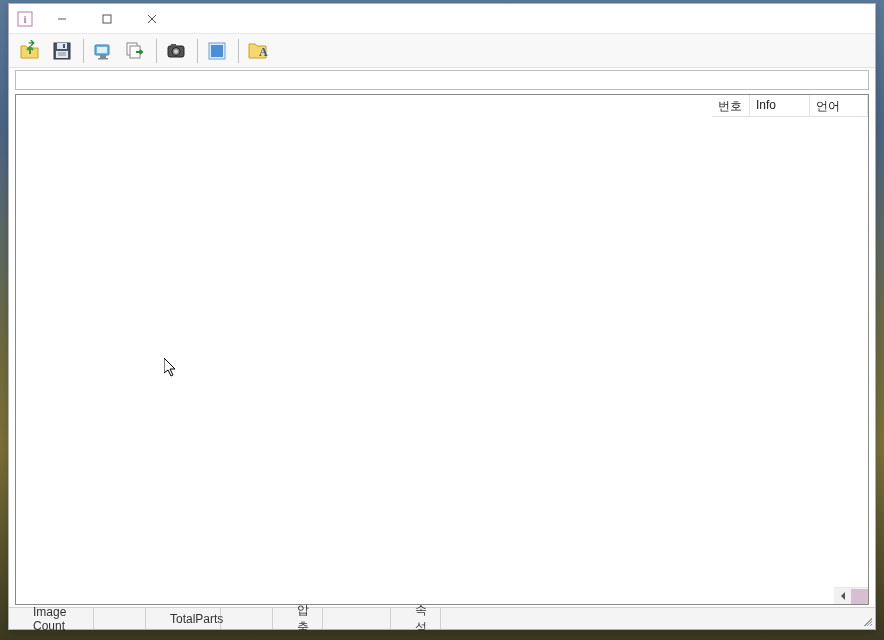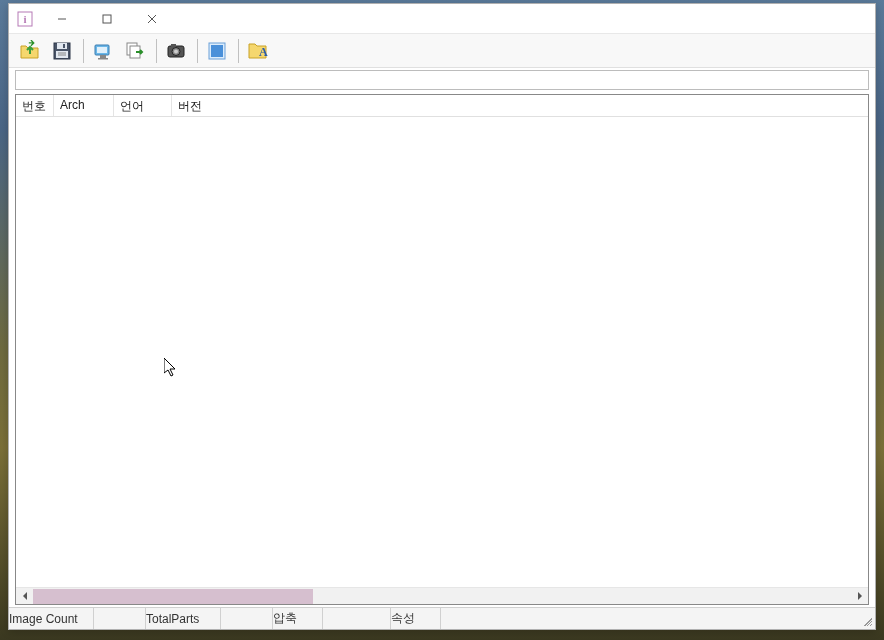--- a/index.html
+++ b/index.html
@@ -34,41 +34,41 @@
     border: 1px solid transparent; margin-right: 2px;
   }
   .tb-sep { width: 1px; height: 24px; background: #c0c0c0; margin: 0 4px; }
 
   .path-bar {
     height: 20px; margin: 2px 6px; border: 1px solid #bcbcbc; background: #fff;
   }
 
   .listview {
     flex: 1; margin: 2px 6px; border: 1px solid #888; background: #fff;
-    display: flex; flex-direction: column; overflow: hidden;
+    display: flex; flex-direction: column; overflow: hidden; align-items: flex-end;
   }
   .lv-header { display: flex; height: 22px; border-bottom: 1px solid #e0e0e0; }
   .lv-col {
     border-right: 1px solid #e4e4e4; padding: 3px 6px; font-size: 12px; color: #222;
     white-space: nowrap; overflow: hidden;
   }
   .lv-body { flex: 1; background: #fff; }
   .lv-hscroll {
     height: 17px; display: flex; align-items: center; background: #f1f1f1;
     border-top: 1px solid #e6e6e6;
   }
   .sc-btn { width: 17px; height: 17px; display:flex;align-items:center;justify-content:center;color:#555;}
   .sc-track { flex: 1; height: 17px; position: relative; }
   .sc-thumb { position: absolute; left: 0; top: 1px; width: 280px; height: 15px; background: #d6bfcf; }
 
   .statusbar {
     height: 22px; display: flex; align-items: center; border-top: 1px solid #d0d0d0;
     background: #f4f4f4; font-size: 12px; color: #333;
   }
-  .sb-cell { padding: 2px 0; border-right: 1px solid #d0d0d0; height: 100%; display:flex;align-items:center;}
+  .sb-cell { padding: 2px 24px; border-right: 1px solid #d0d0d0; height: 100%; display:flex;align-items:center;}
   .sb-grip { margin-left: auto; width: 16px; height: 16px; position: relative; margin-right: 2px;}
   .sb-grip::before { content:""; position:absolute; right:1px; bottom:1px; width:10px;height:10px;
     background:
       linear-gradient(135deg, transparent 60%, #999 60%, #999 66%, transparent 66%, transparent 73%, #999 73%, #999 79%, transparent 79%, transparent 86%, #999 86%, #999 92%, transparent 92%);
   }
 
   .cursor { position: absolute; left: 164px; top: 358px; pointer-events:none; }
 </style>
 </head>
 <body>
@@ -160,23 +160,22 @@
           <text x="12" y="16" font-size="12" font-family="serif" fill="#2a5aa8" font-weight="bold">A</text>
         </svg>
       </div>
     </div>
 
     <div class="path-bar"></div>
 
     <div class="listview">
       <div class="lv-header">
         <div class="lv-col" style="width:38px">번호</div>
-        <div class="lv-col" style="width:60px">Arch</div>
+        <div class="lv-col" style="width:60px">Info</div>
         <div class="lv-col" style="width:58px">언어</div>
-        <div class="lv-col" style="flex:1;border-right:none">버전</div>
       </div>
       <div class="lv-body"></div>
       <div class="lv-hscroll">
         <div class="sc-btn">
           <svg width="8" height="8">
               <path d="M6 0L2 4l4 4z" fill="#555"></path>
             </svg>
         </div>
         <div class="sc-track">
           <div class="sc-thumb"></div>

